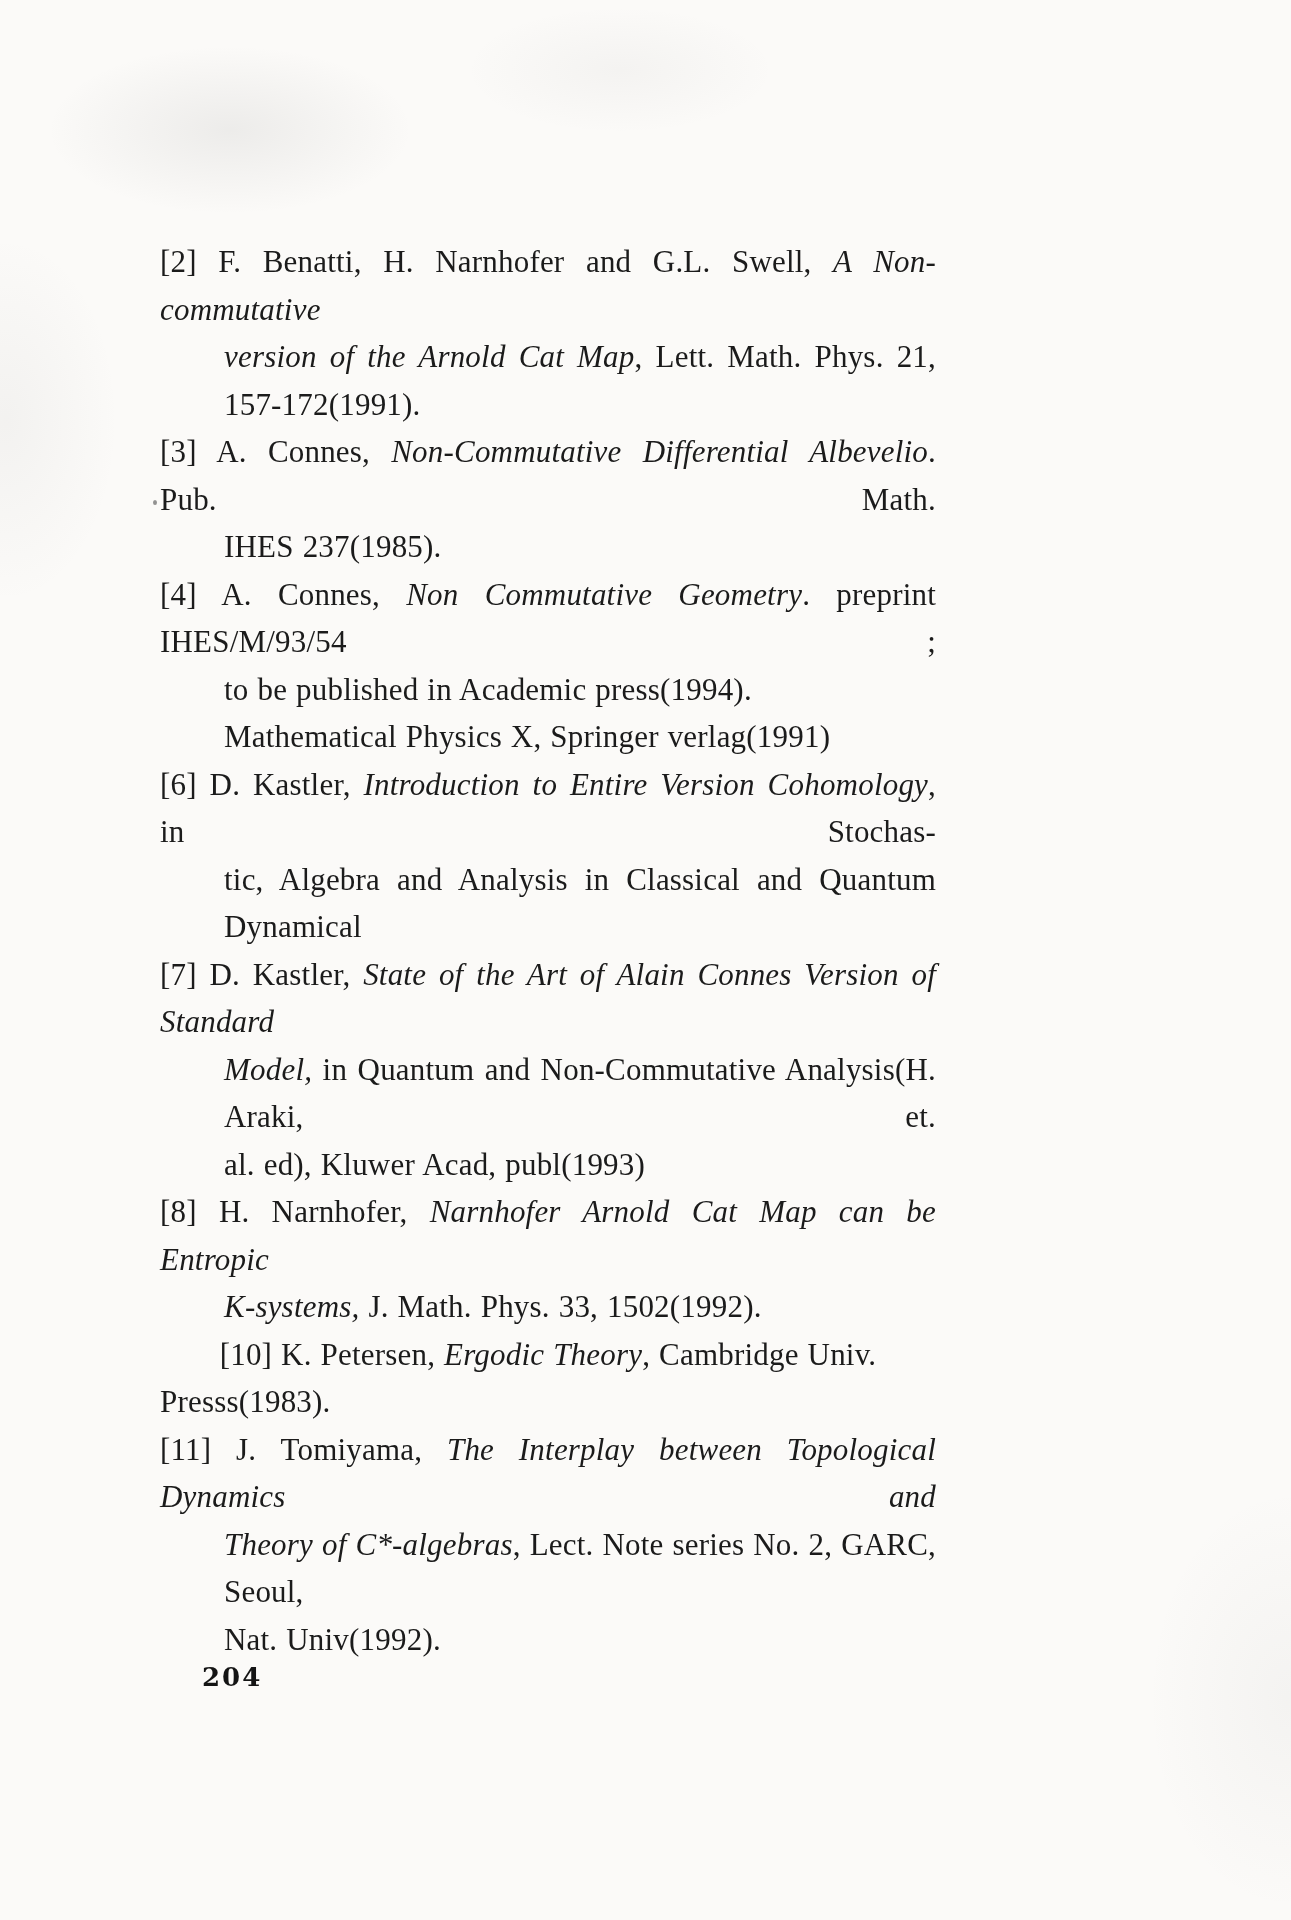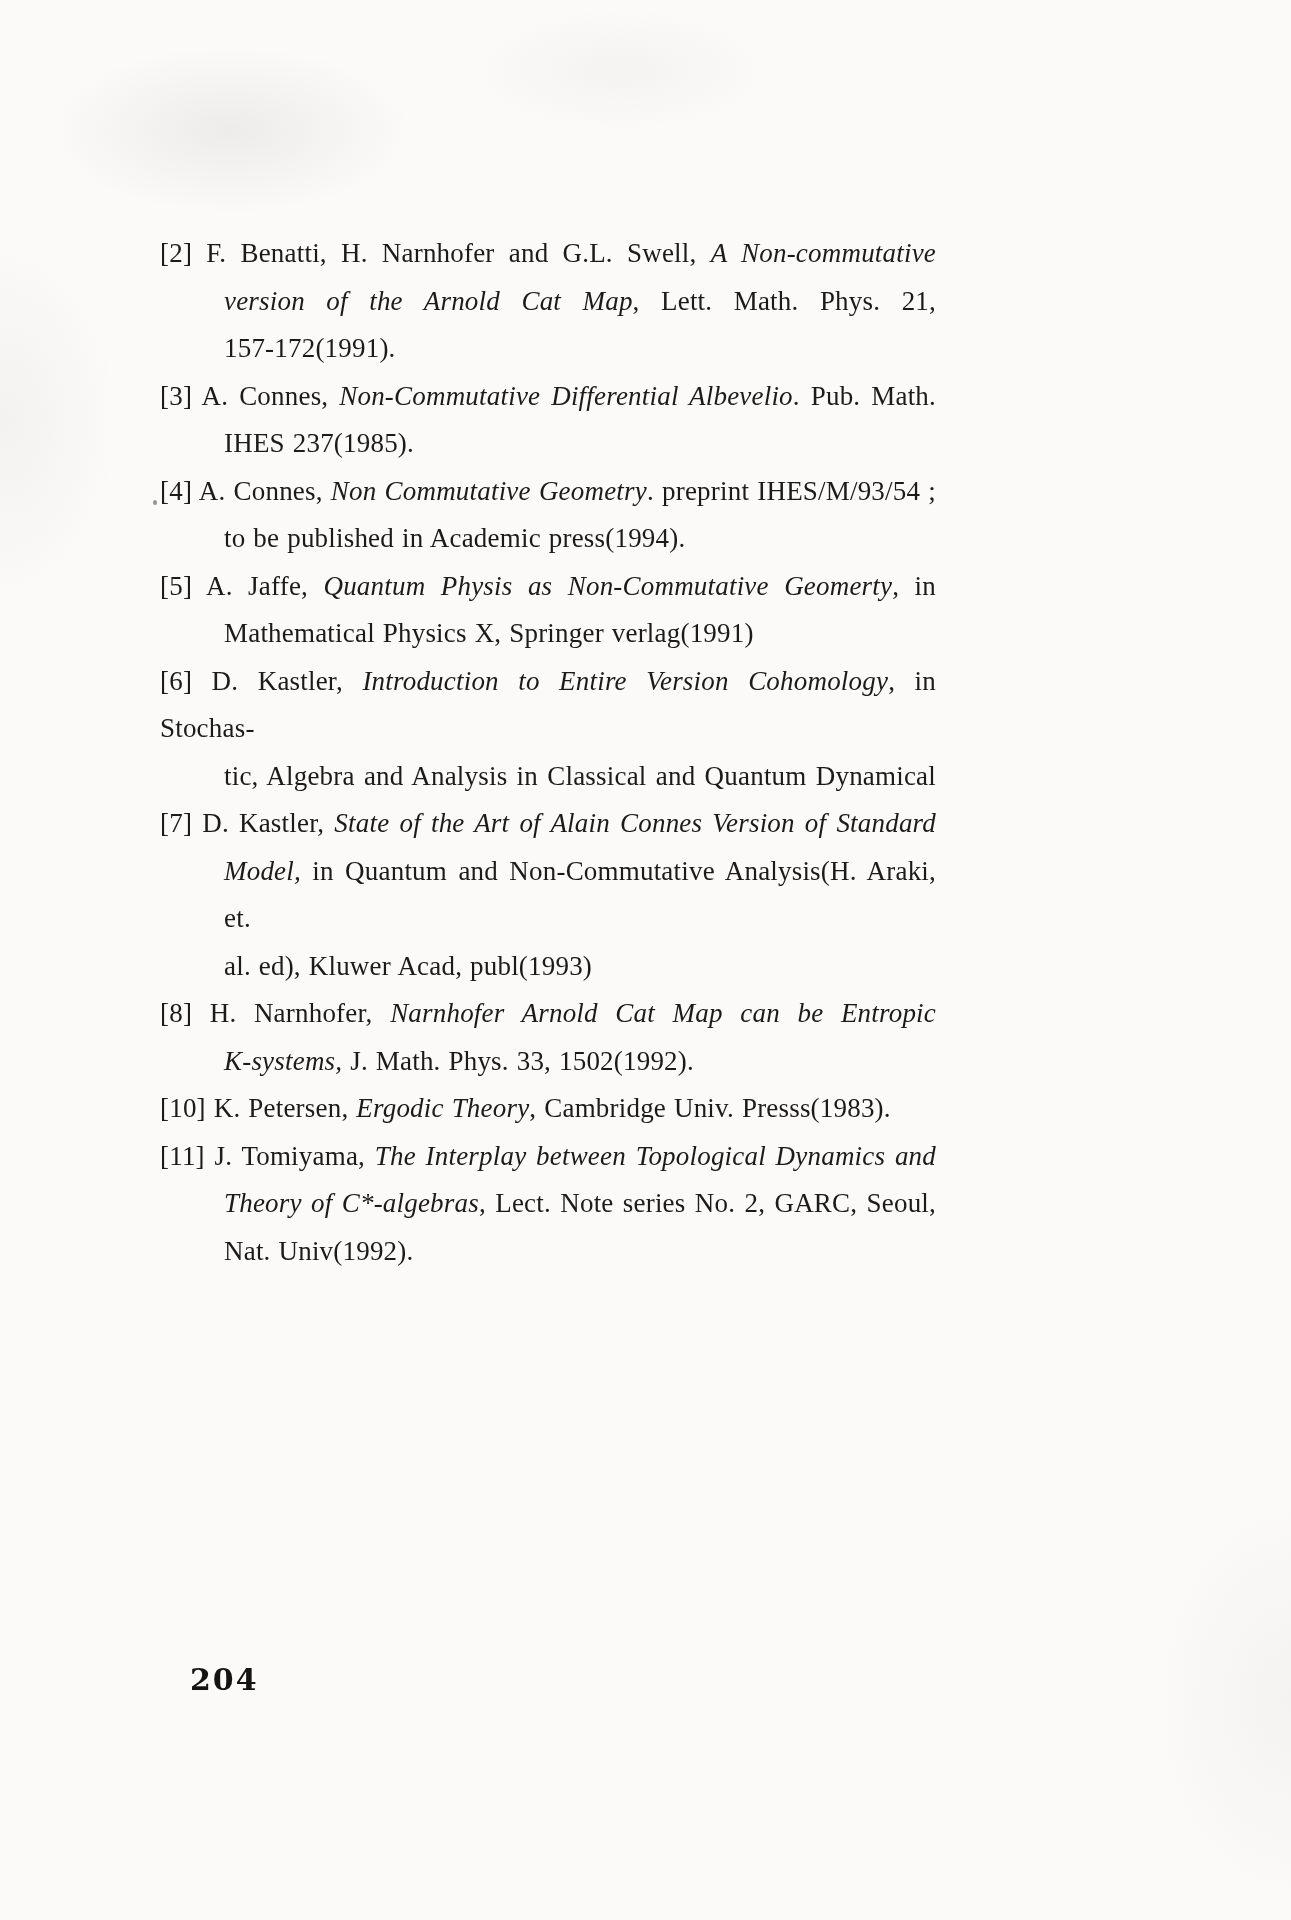--- a/index.html
+++ b/index.html
@@ -15,23 +15,23 @@
     position: absolute; left: 0; top: 0; width: 1291px; height: 1920px;
     pointer-events: none;
     background:
       radial-gradient(ellipse 260px 120px at 230px 130px, rgba(110,110,110,0.10), rgba(110,110,110,0) 70%),
       radial-gradient(ellipse 220px 90px at 620px 70px,  rgba(110,110,110,0.05), rgba(110,110,110,0) 70%),
       radial-gradient(ellipse 160px 260px at 6px 420px,  rgba(110,110,110,0.06), rgba(110,110,110,0) 70%),
       radial-gradient(ellipse 200px 300px at 1288px 1700px, rgba(110,110,110,0.05), rgba(110,110,110,0) 70%);
   }
   .refs {
     position: absolute;
-    left: 160px; top: 230px;
+    left: 160px; top: 238px;
     width: 776px;
-    font-size: 27px;
+    font-size: 31px;
     line-height: 47.5px;
     letter-spacing: 0.2px;
   }
   .ref-line {
     text-align: justify;
     text-align-last: justify;
     word-spacing: 1px;
   }
   .ref-line.cont { margin-left: 64px; }
   .ref-line.lastline {
@@ -39,24 +39,24 @@
     text-align-last: left;
   }
   .it { font-style: italic; }
   .speck {
     position: absolute; left: 153px; top: 500px;
     width: 4px; height: 5px; border-radius: 50%;
     background: rgba(60,60,60,0.55);
   }
   .pagenum {
     position: absolute;
-    left: 190px; top: 1662px;
+    left: 202px; top: 1662px;
     font-family: "DejaVu Serif", "Liberation Serif", serif;
     font-weight: bold;
-    font-size: 30px;
+    font-size: 26px;
     letter-spacing: 2px;
     color: #141414;
   }
 </style>
 </head>
 <body>
 
 <div class="scan-texture"></div>
 
 <div class="refs">
@@ -67,21 +67,20 @@
     </div>
     <div class="reference">
       <div class="ref-line"><span>[3] A. Connes, </span><span class="it">Non-Commutative Differential Albevelio</span><span>. Pub. Math.</span></div>
       <div class="ref-line cont lastline"><span>IHES 237(1985).</span></div>
     </div>
     <div class="reference">
       <div class="ref-line"><span>[4] A. Connes, </span><span class="it">Non Commutative Geometry</span><span>. preprint IHES/M/93/54 ;</span></div>
       <div class="ref-line cont lastline"><span>to be published in Academic press(1994).</span></div>
     </div>
     <div class="reference">
-      <div class="ref-line"><span>[5] A. Jaffe, </span><span class="it">Quantum Physis as Non-Commutative Geomerty</span><span>, in</span></div>
       <div class="ref-line cont lastline"><span>Mathematical Physics X, Springer verlag(1991)</span></div>
     </div>
     <div class="reference">
       <div class="ref-line"><span>[6] D. Kastler, </span><span class="it">Introduction to Entire Version Cohomology</span><span>, in Stochas-</span></div>
       <div class="ref-line cont"><span>tic, Algebra and Analysis in Classical and Quantum Dynamical</span></div>
     </div>
     <div class="reference">
       <div class="ref-line"><span>[7] D. Kastler, </span><span class="it">State of the Art of Alain Connes Version of Standard</span></div>
       <div class="ref-line cont"><span class="it">Model,</span><span> in Quantum and Non-Commutative Analysis(H. Araki, et.</span></div>
       <div class="ref-line cont lastline"><span>al. ed), Kluwer Acad, publ(1993)</span></div>

